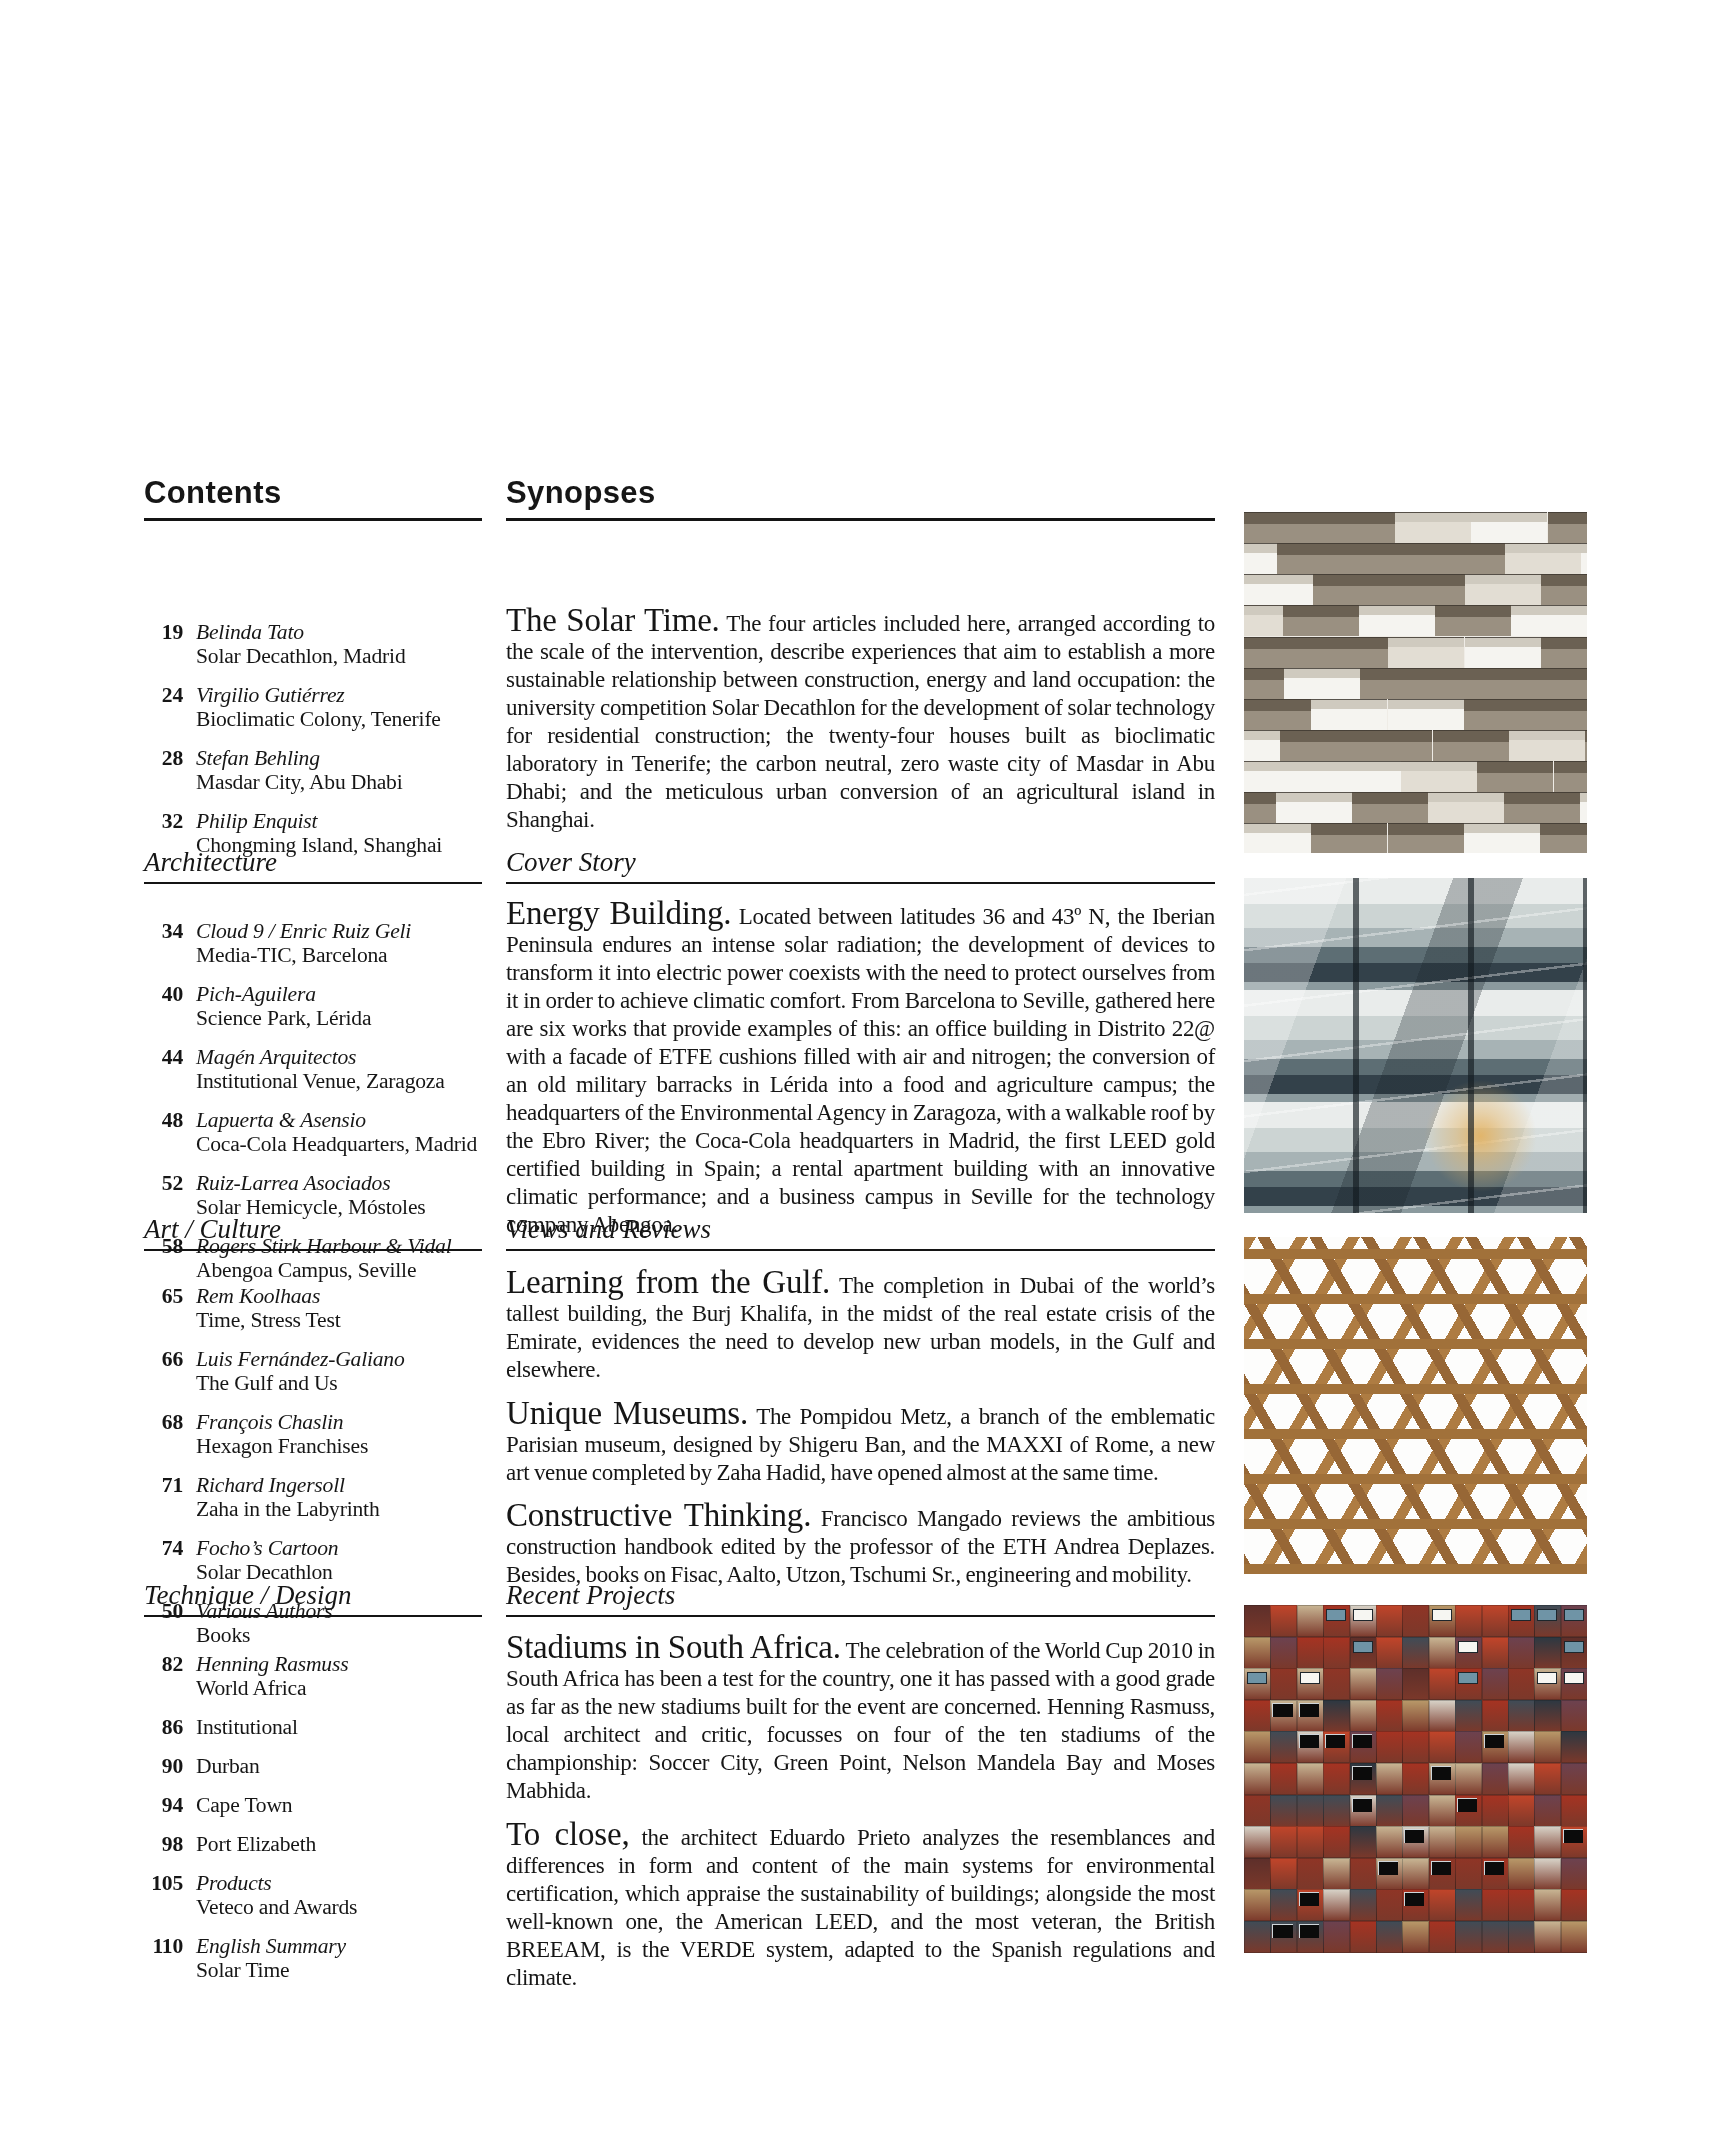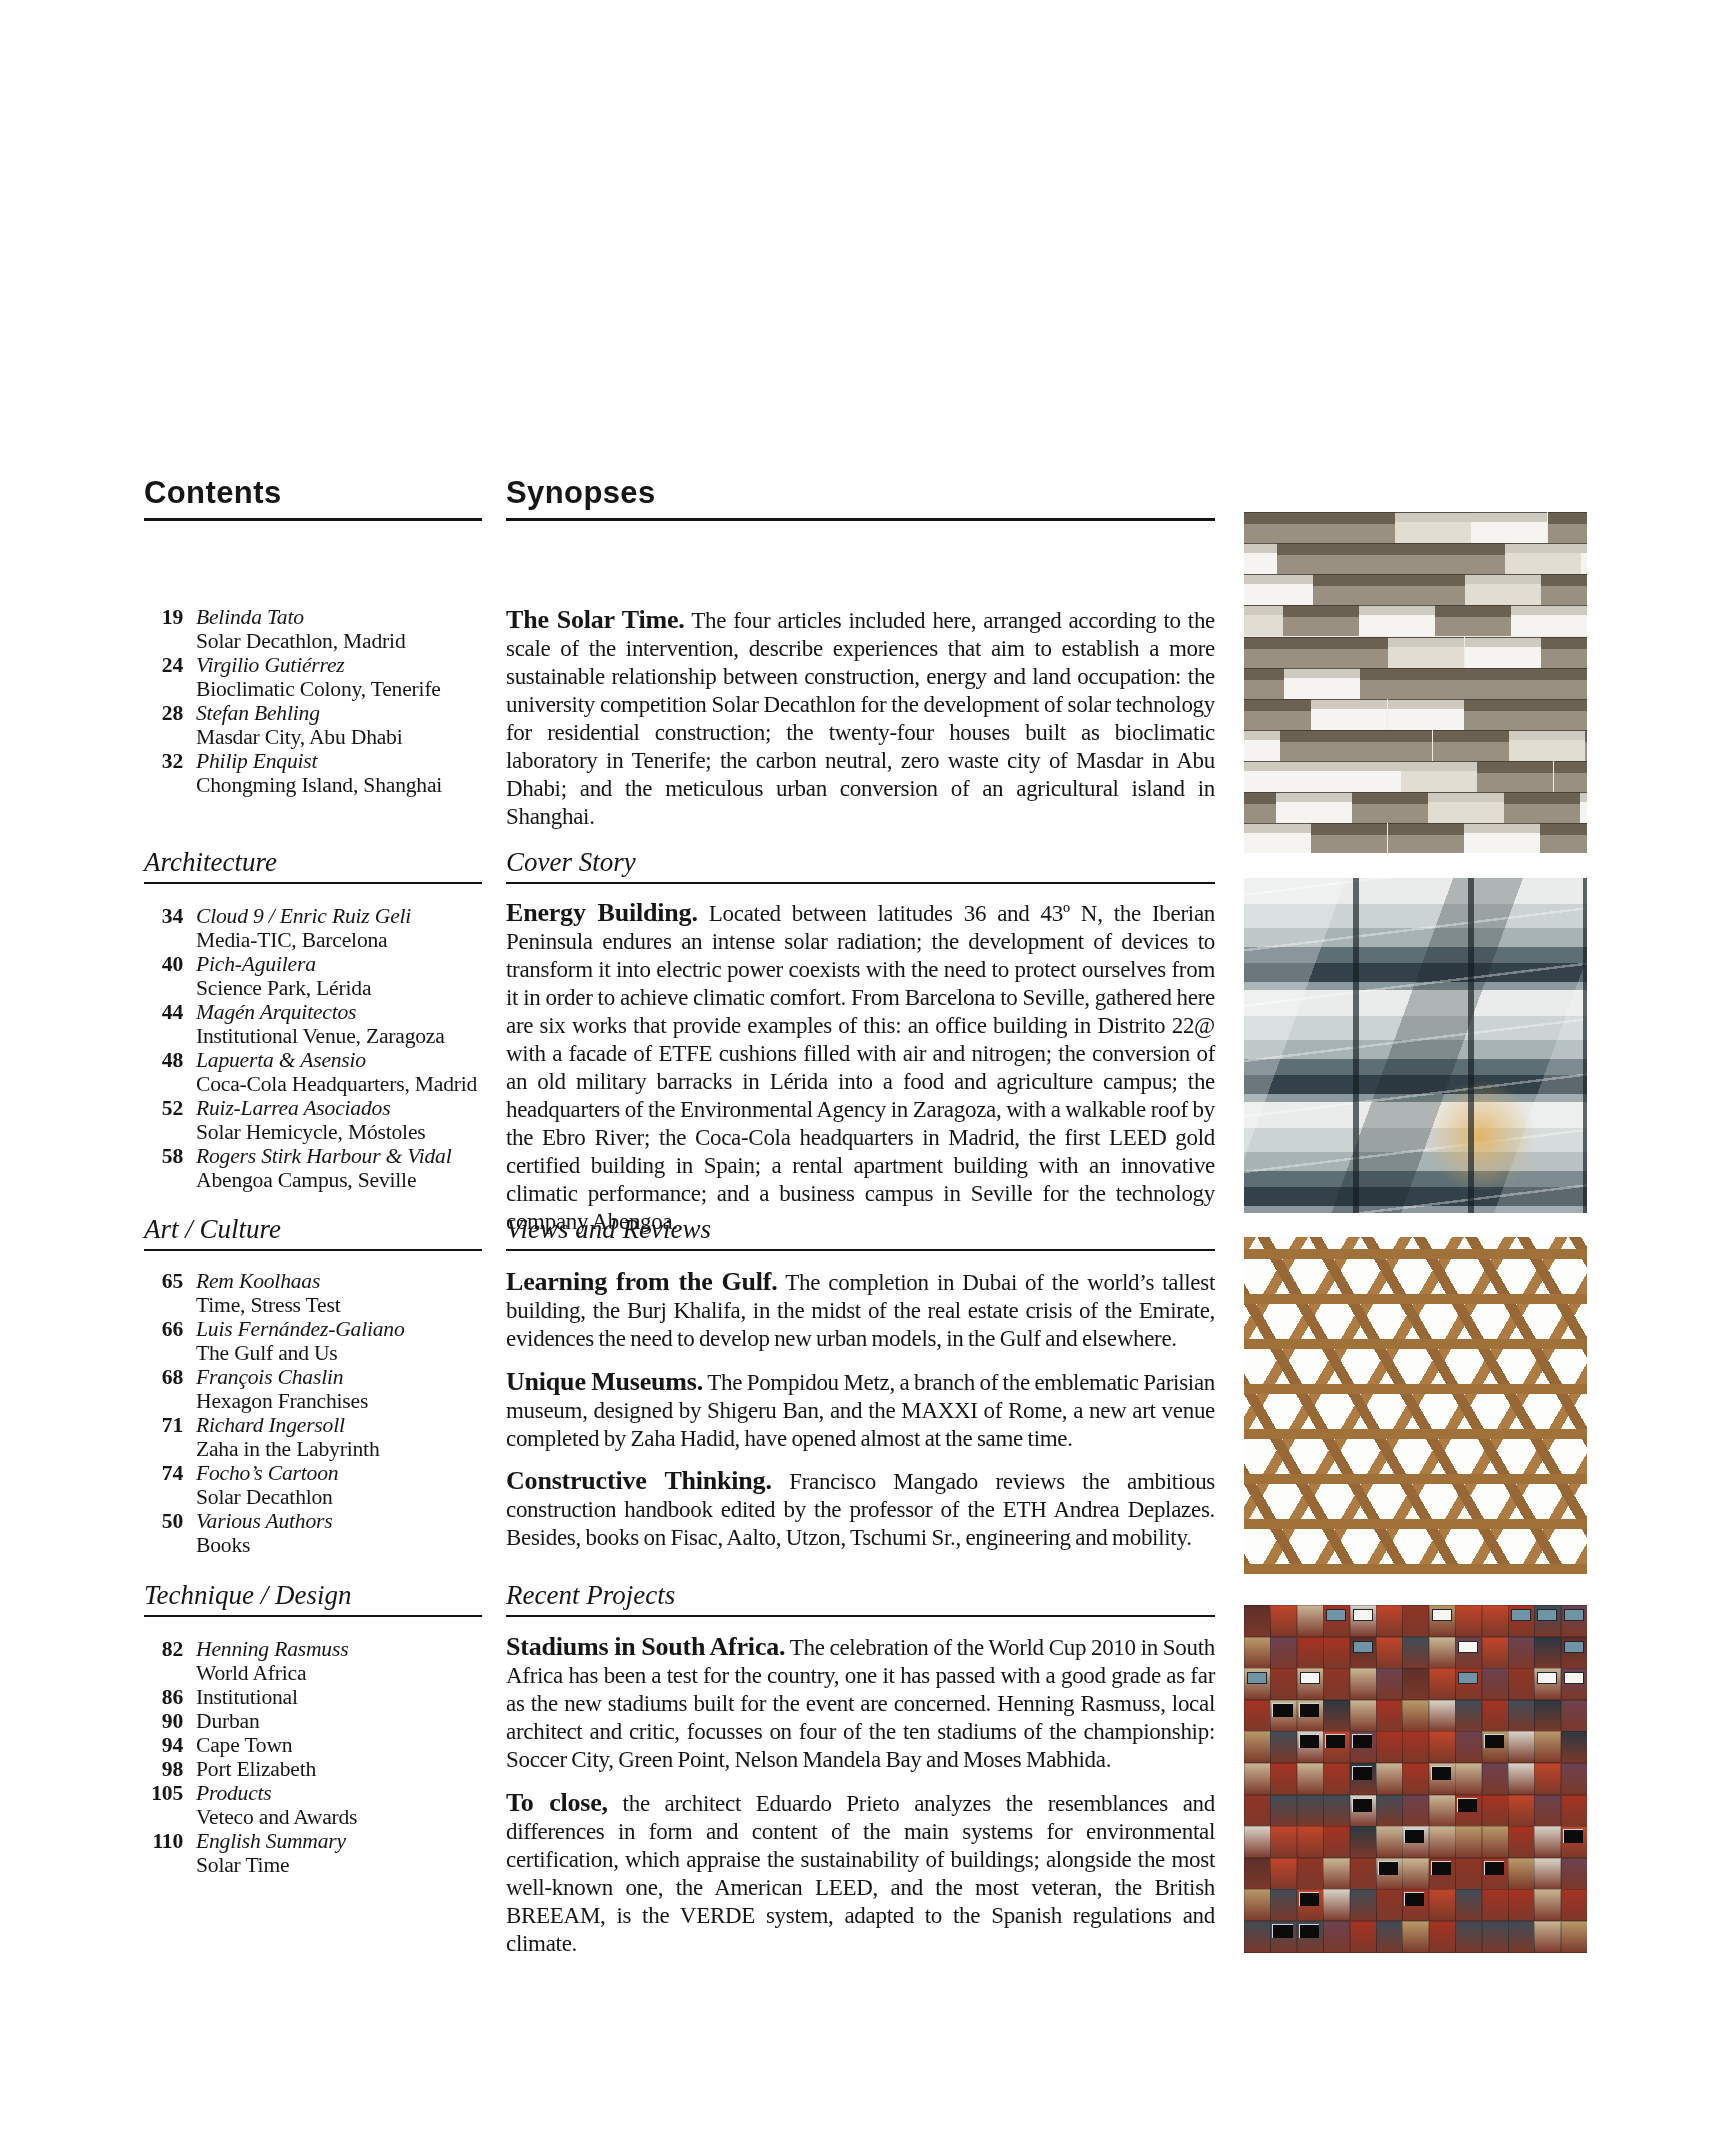--- a/index.html
+++ b/index.html
@@ -8,28 +8,28 @@
   .col{position:absolute;top:0;height:100%;}
   .contents-col{left:144px;width:338px;}
   .synopses-col{left:506px;width:709px;}
   .photos-col{left:1244px;width:343px;}
   .block{position:absolute;left:0;width:100%;}
   h2.coltitle{font:700 31px/35px "Liberation Sans",sans-serif;letter-spacing:0.4px;
     border-bottom:3.5px solid #141414;padding-bottom:7.8px;margin:0;}
   .sec-head{font:italic 27px/31px "Liberation Serif",serif;border-bottom:2.6px solid #141414;
     padding-bottom:4.3px;}
   .entry{display:grid;grid-template-columns:39px 1fr;column-gap:13px;
-    font:21.6px/24px "Liberation Serif",serif;letter-spacing:-0.2px;}
+    font:21.6px/24px "Liberation Serif",serif;letter-spacing:-0.2px;margin-top:15px;}
   .entry .num{font-weight:700;text-align:right;}
   .entry .t{white-space:nowrap;}
   .entry .t.it{font-style:italic;}
   .entry .sub{display:block;white-space:nowrap;}
   .syn{font:23px/28px "Liberation Serif",serif;text-align:justify;
     letter-spacing:-0.3px;word-spacing:-0.9px;margin:0 0 14.7px 0;}
-  .syn .lead{font-weight:700;font-size:26px;letter-spacing:-0.2px;}
+  .syn .lead{font-weight:400;font-size:33px;letter-spacing:-0.2px;}
   .photo{position:absolute;left:0;width:343px;overflow:hidden;background:#eee;}
   #photo-0{top:512px;height:341px;background:#efece6;}
   #photo-1{top:878px;height:335px;}
   #photo-2{top:1237px;height:337px;}
   #photo-3{top:1605px;height:348px;background:#8c4030;}
   .pblock{position:absolute;}
   
   .glass{
     background-image:
       repeating-linear-gradient(90deg, rgba(18,26,31,0) 0 109px, rgba(18,26,31,.65) 109px 115px),

